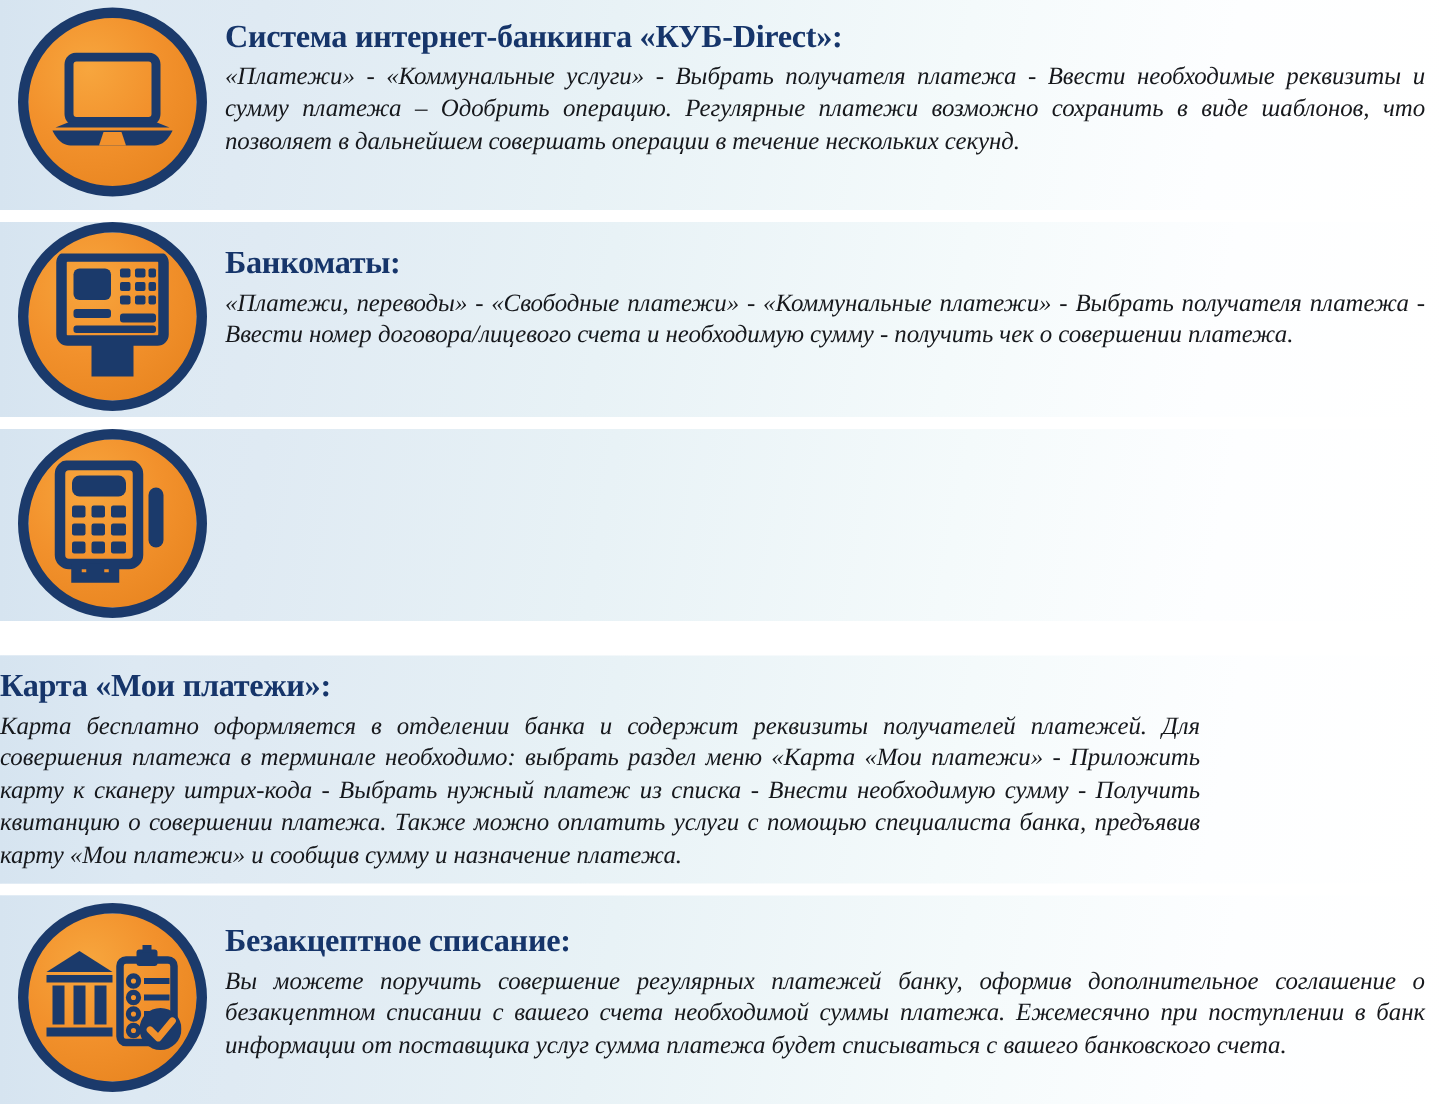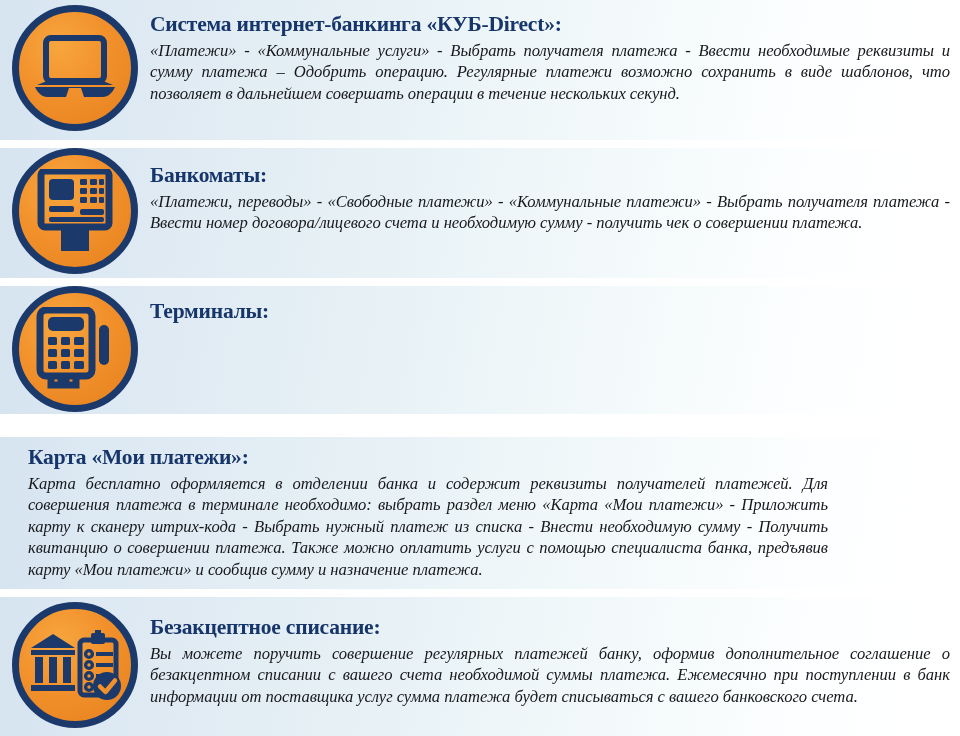--- a/index.html
+++ b/index.html
@@ -59,21 +59,21 @@
   .row.r1 .badge{margin-top:0px;}
   .row.r2 .badge{margin-top:0px;}
   .row.r3 .badge{margin-top:5px;}
   .row.r4 .badge{margin-top:5px;}
 
   
   .textcol{flex:1 1 auto;padding-right:8px;}
   .row.r0 .textcol{padding-top:12px;}
   .row.r1 .textcol{padding-top:15px;}
   .row.r2 .textcol{padding-top:13px;}
-  .row.r3 .textcol{padding-top:8px;margin-left:28px;}
+  .row.r3 .textcol{padding-top:8px;}
   .row.r4 .textcol{padding-top:18px;}
 
   h2.heading{
     margin:0 0 3px 0;
     font-family:"Liberation Serif", serif;
     font-weight:bold;
     font-size:21.5px;
     line-height:1.15;
     color:#16356a;
     letter-spacing:-0.2px;
@@ -165,21 +165,20 @@
             <rect x="13" y="54" width="9" height="8" rx="1.5"></rect>
             <rect x="26" y="54" width="9" height="8" rx="1.5"></rect>
             <rect x="39" y="54" width="10" height="8" rx="1.5"></rect>
           </g>
           <rect x="64" y="18" width="10" height="40" rx="5" fill="#1b3a6b"></rect>
           <path d="M16 69 v9 h10 v-6 h5 v6 h10 v-9" fill="none" stroke="#1b3a6b" stroke-width="7"></path>
         </svg>
       </div>
     </div>
     <div class="textcol">
-      <h2 class="heading">Терминалы:</h2>
     </div>
   </div>
 
   <div class="row r3">
     <div class="textcol">
       <h2 class="heading">Карта «Мои платежи»:</h2>
       <p class="body">Карта бесплатно оформляется в отделении банка и содержит реквизиты получателей платежей. Для совершения платежа в терминале необходимо: выбрать раздел меню «Карта «Мои платежи» -  Приложить карту к сканеру штрих-кода - Выбрать нужный платеж из списка - Внести необходимую сумму - Получить квитанцию о совершении платежа. Также можно оплатить услуги с помощью специалиста банка, предъявив карту «Мои платежи» и сообщив сумму и назначение платежа.</p>
     </div>
   </div>
 

